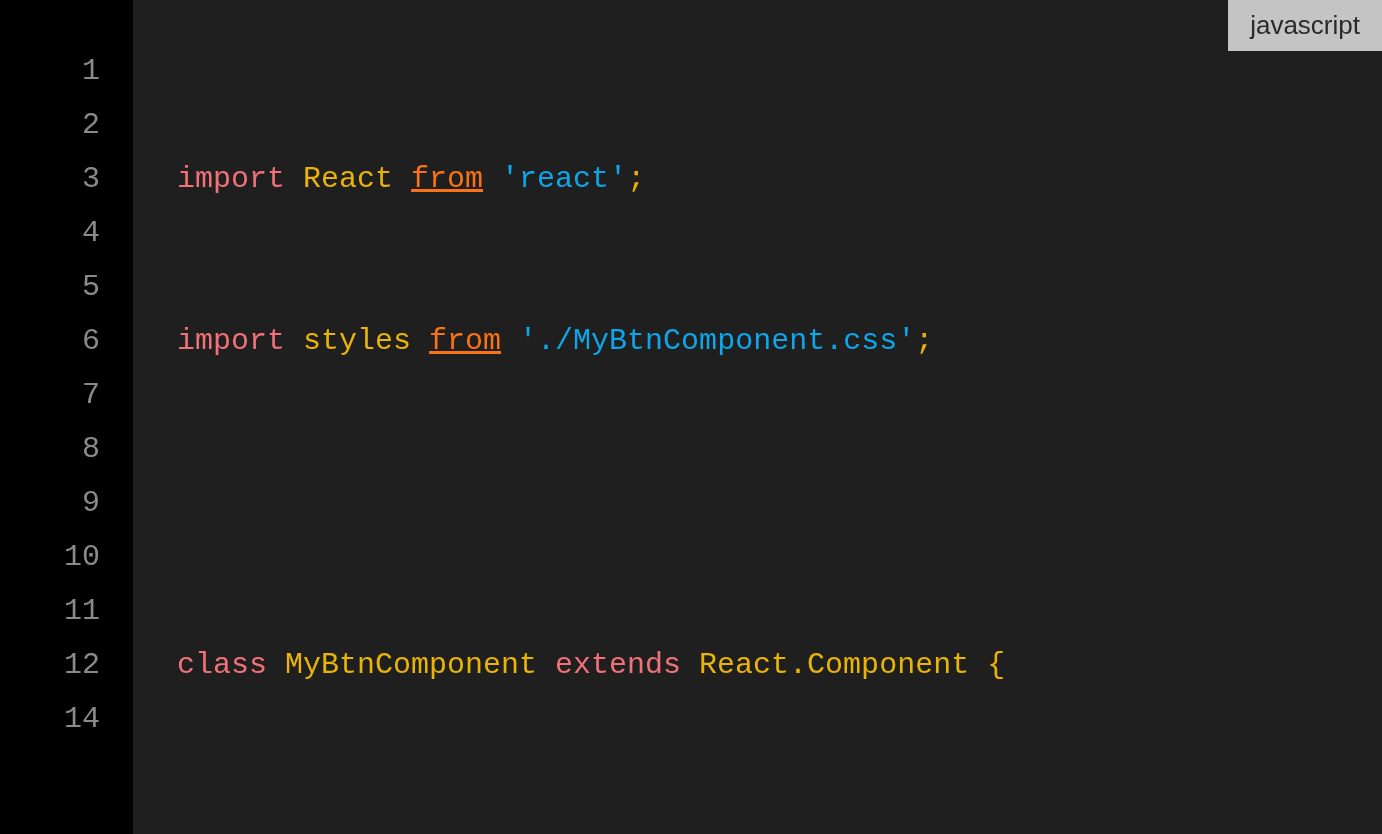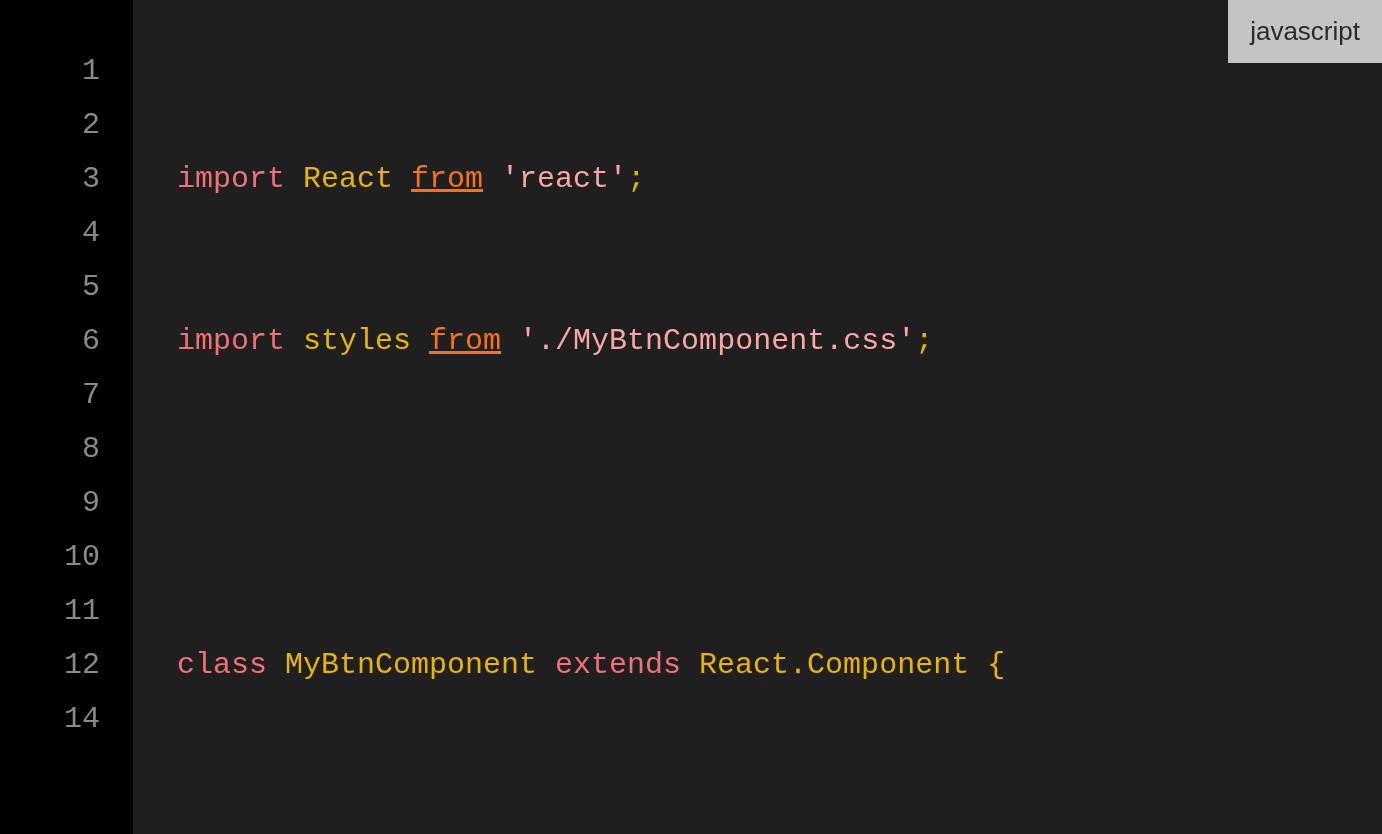--- a/index.html
+++ b/index.html
@@ -20,21 +20,21 @@
     font-size: 30px;
   }
   .lang-badge {
     position: absolute;
     top: 0;
     right: 0;
     background: #c4c4c4;
     color: #2a2a2a;
     font-family: Arial, Helvetica, sans-serif;
     font-size: 26px;
-    padding: 16px 22px;
+    padding: 10px 22px;
     border-radius: 0;
     z-index: 5;
   }
   .editor {
     display: flex;
     height: 100%;
   }
   .gutter {
     width: 133px;
     background: #000;
@@ -54,21 +54,21 @@
     padding-left: 44px;
     color: #eeffff;
     white-space: pre;
     line-height: 54px;
   }
   .line { height: 54px; }
   .tk-comment { color: #8a8a8a; }
   .tk-keyword { color: #f07178; }
   .tk-default { color: #eab308; }
   .tk-from { color: #f97316; text-decoration: underline; }
-  .tk-string { color: #fca5a5; }
+  .tk-string { color: #0ea5e9; }
 </style>
 </head>
 <body>
 
 <div class="code-block">
   <div class="lang-badge">javascript</div>
 
   <div class="editor">
     <div class="gutter">
       <div class="num">1</div>

